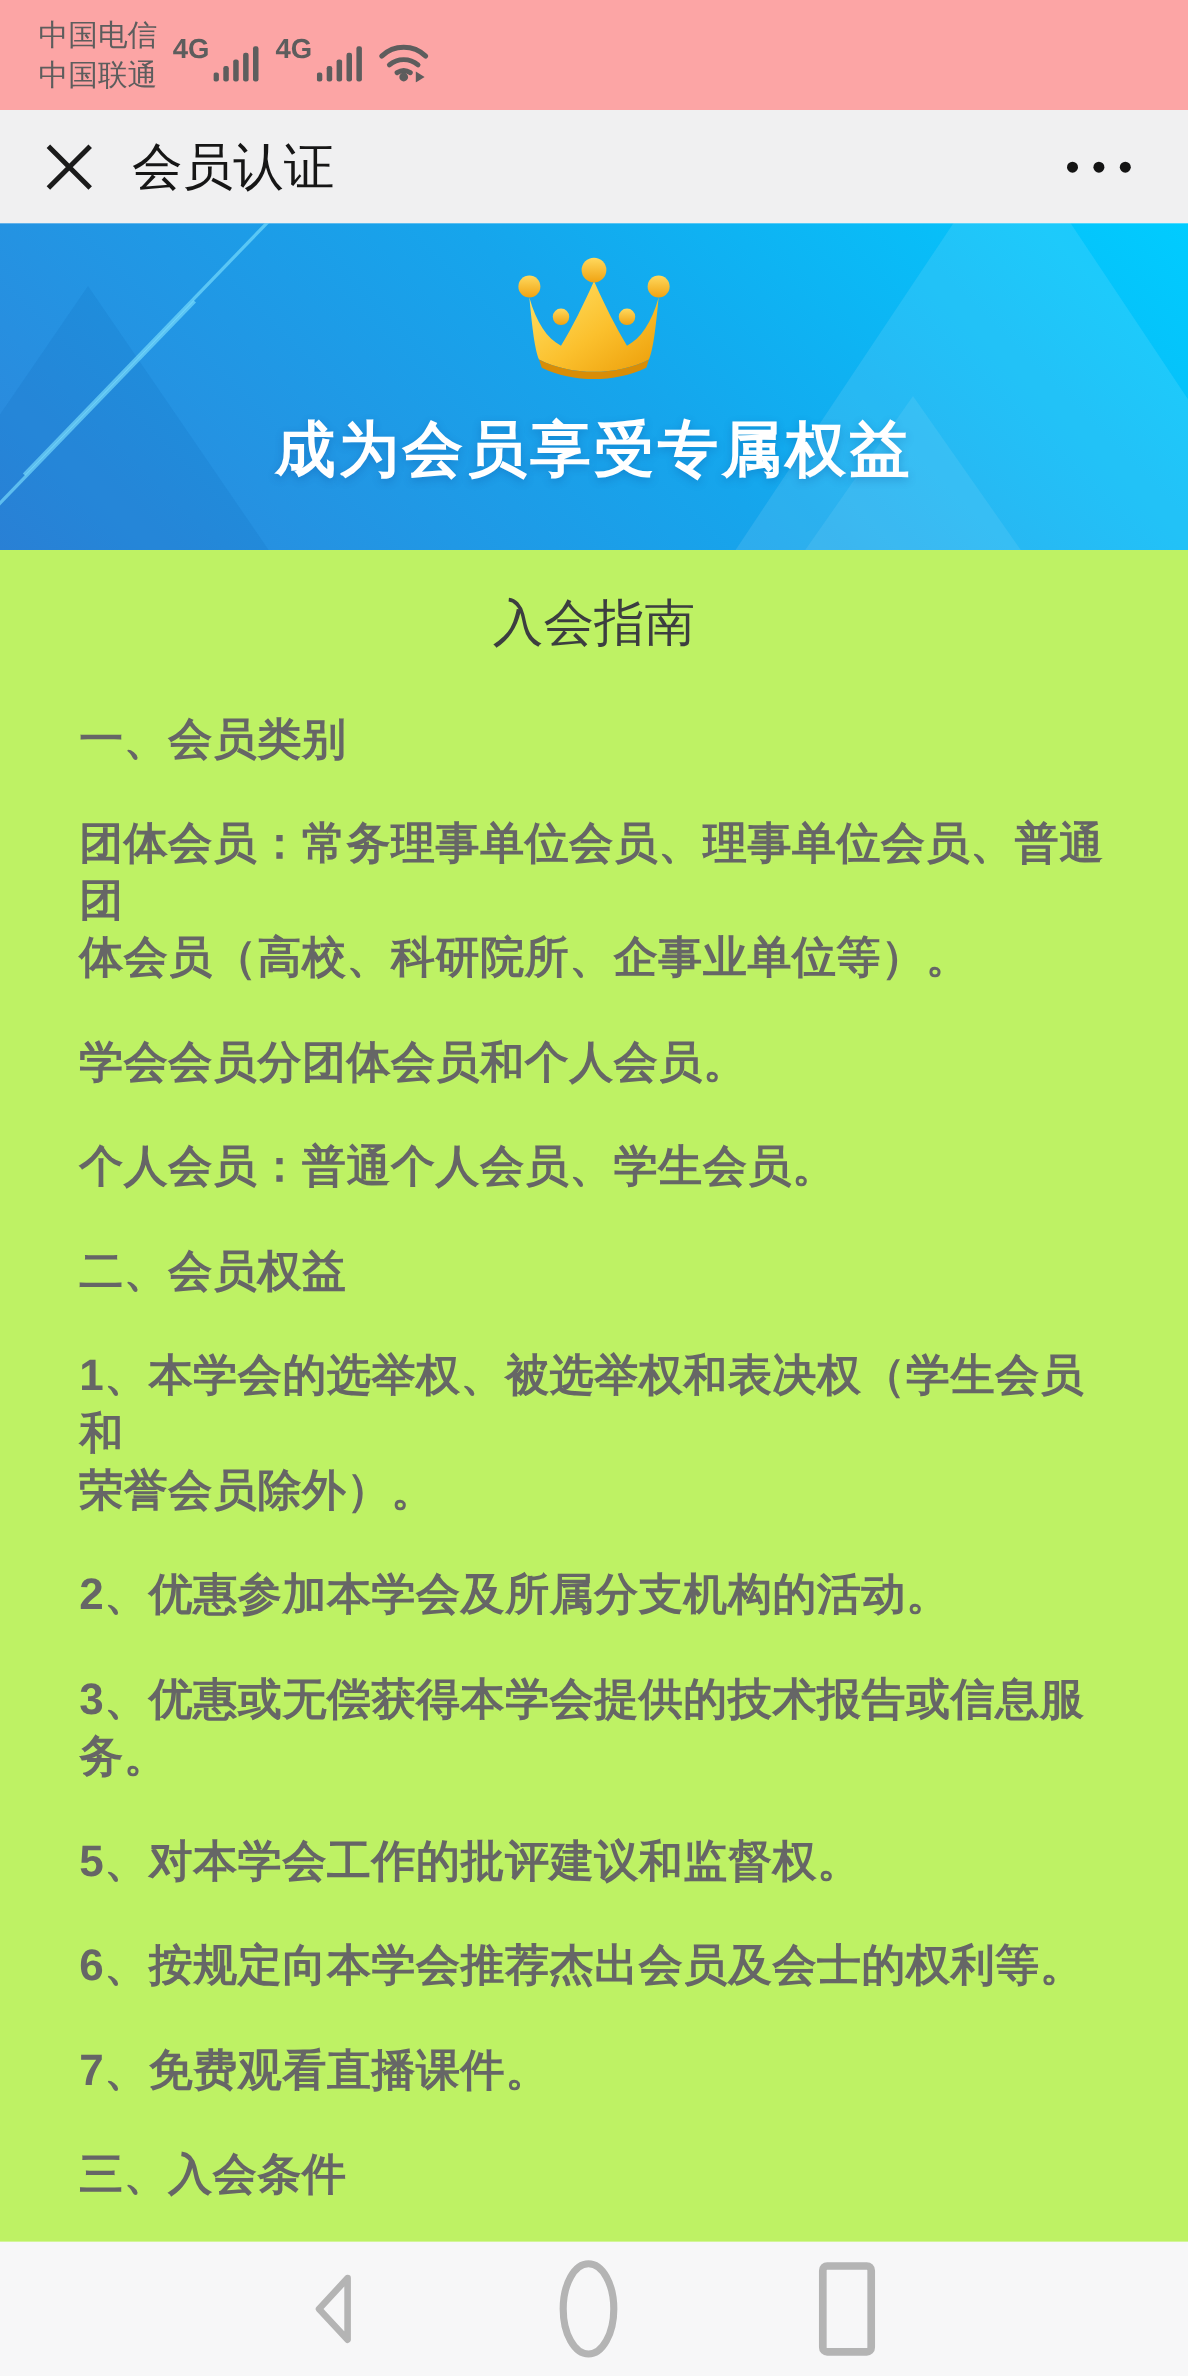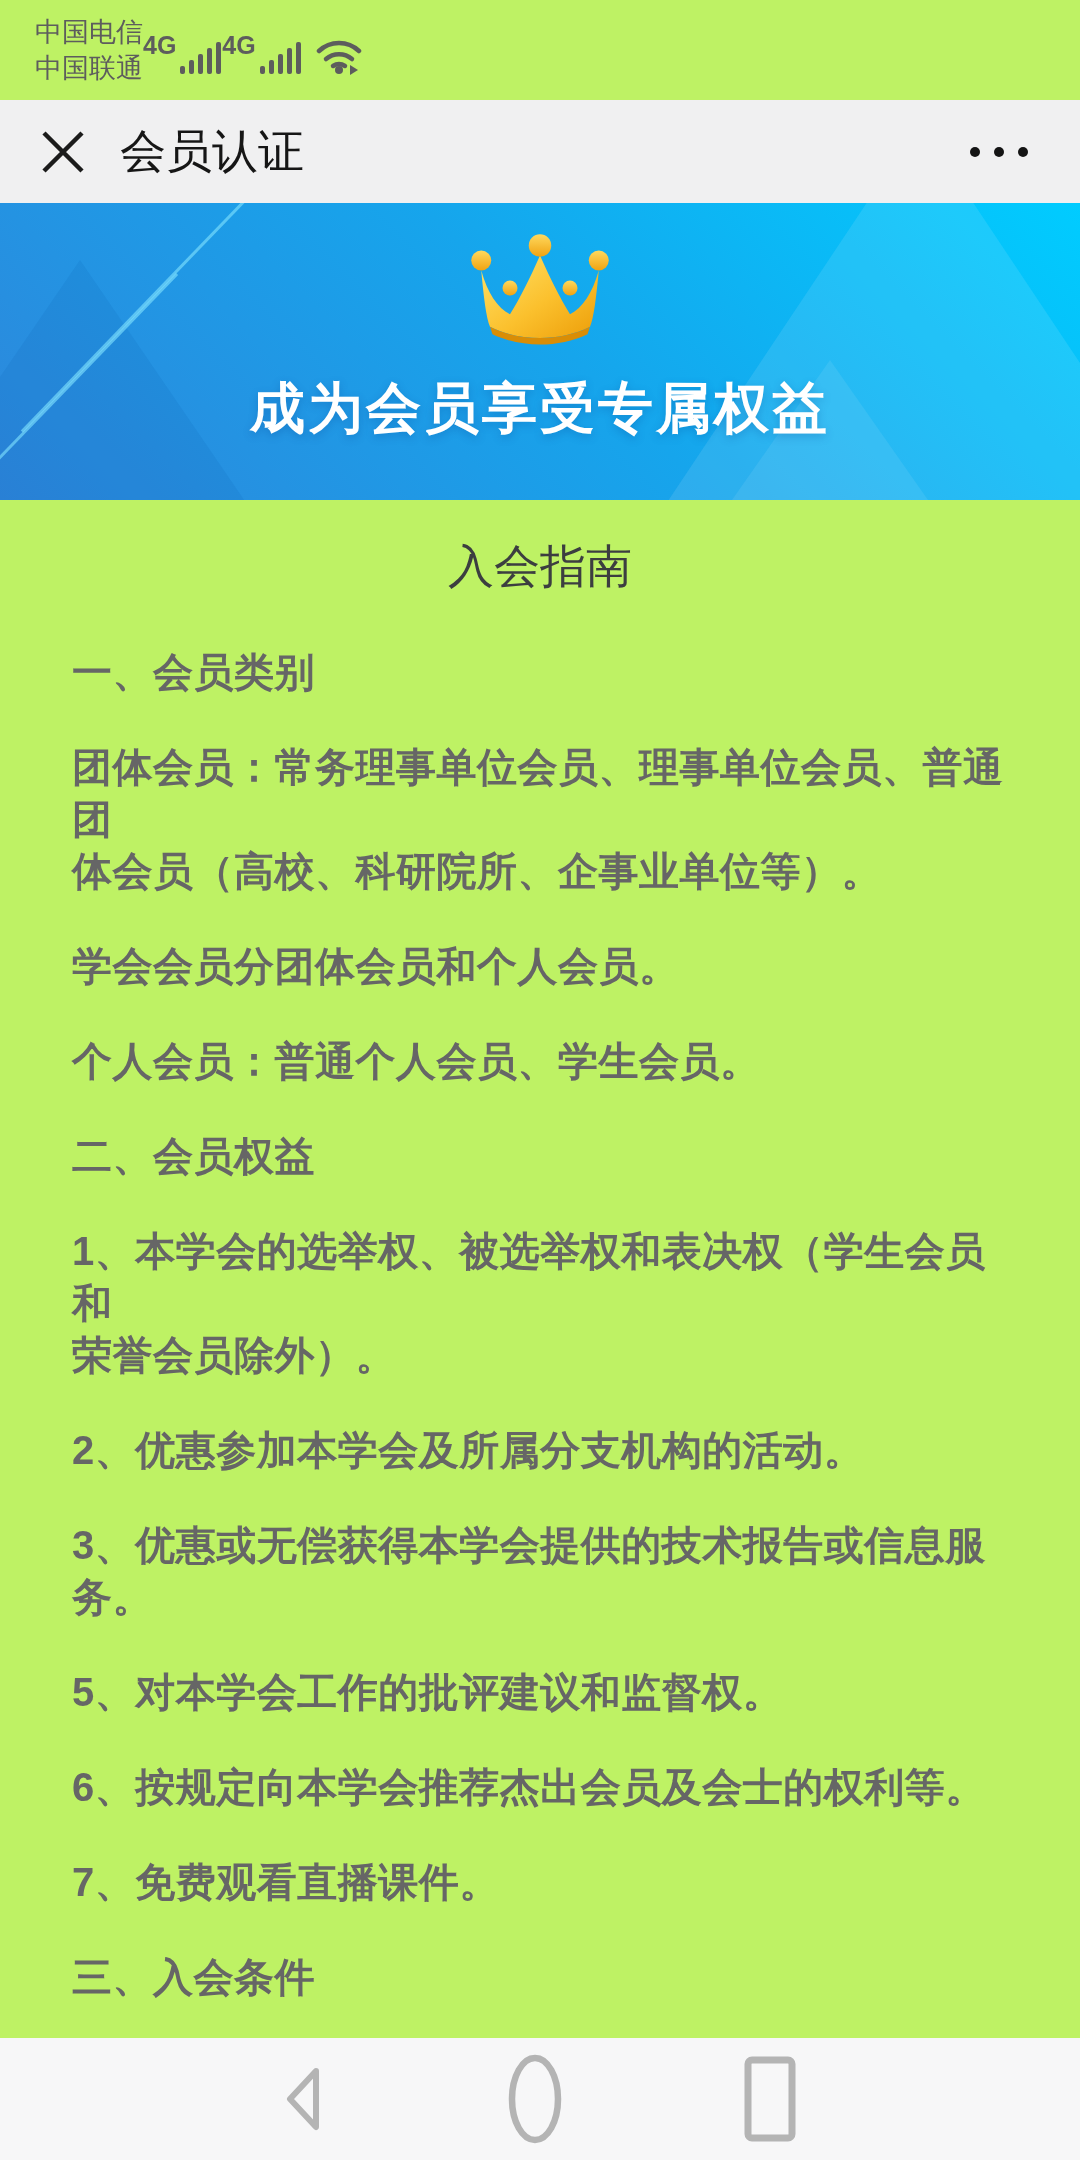--- a/index.html
+++ b/index.html
@@ -5,26 +5,26 @@
   html,body{margin:0;padding:0;}
   body{
     width:1080px;height:2160px;position:relative;overflow:hidden;
     background:#ffffff;
     font-family:"Liberation Sans","DejaVu Sans",sans-serif;
     -webkit-font-smoothing:antialiased;
   }
   
   .status-bar{
     position:absolute;top:0;left:0;width:1080px;height:100px;
-    background:#bef264;display:flex;align-items:center;justify-content:space-between;
+    background:#fca5a5;display:flex;align-items:center;justify-content:space-between;
     padding:0 35px;box-sizing:border-box;color:#5d5d5d;
   }
   .sb-left{display:flex;align-items:center;}
   .carrier{display:flex;flex-direction:column;line-height:36px;font-size:27px;color:#5d5d5d;}
-  .net{display:flex;align-items:flex-start;margin-left:0;justify-content:space-between;}
+  .net{display:flex;align-items:flex-start;margin-left:14px;justify-content:space-between;}
   .net-4g{font-size:25px;font-weight:bold;color:#5d5d5d;margin-right:4px;margin-top:6px;}
   .sig-svg{margin-top:14px;}
   .wifi-svg{margin-left:14px;margin-top:12px;}
   .sb-right{display:flex;align-items:center;}
   .battery{
     width:52px;height:30px;border:3px solid #6b6b6b;border-radius:7px;
     display:flex;align-items:center;justify-content:center;
     font-size:24px;color:#616161;
   }
   .battery-nub{width:5px;height:14px;background:#6b6b6b;border-radius:0 3px 3px 0;margin-left:2px;}

